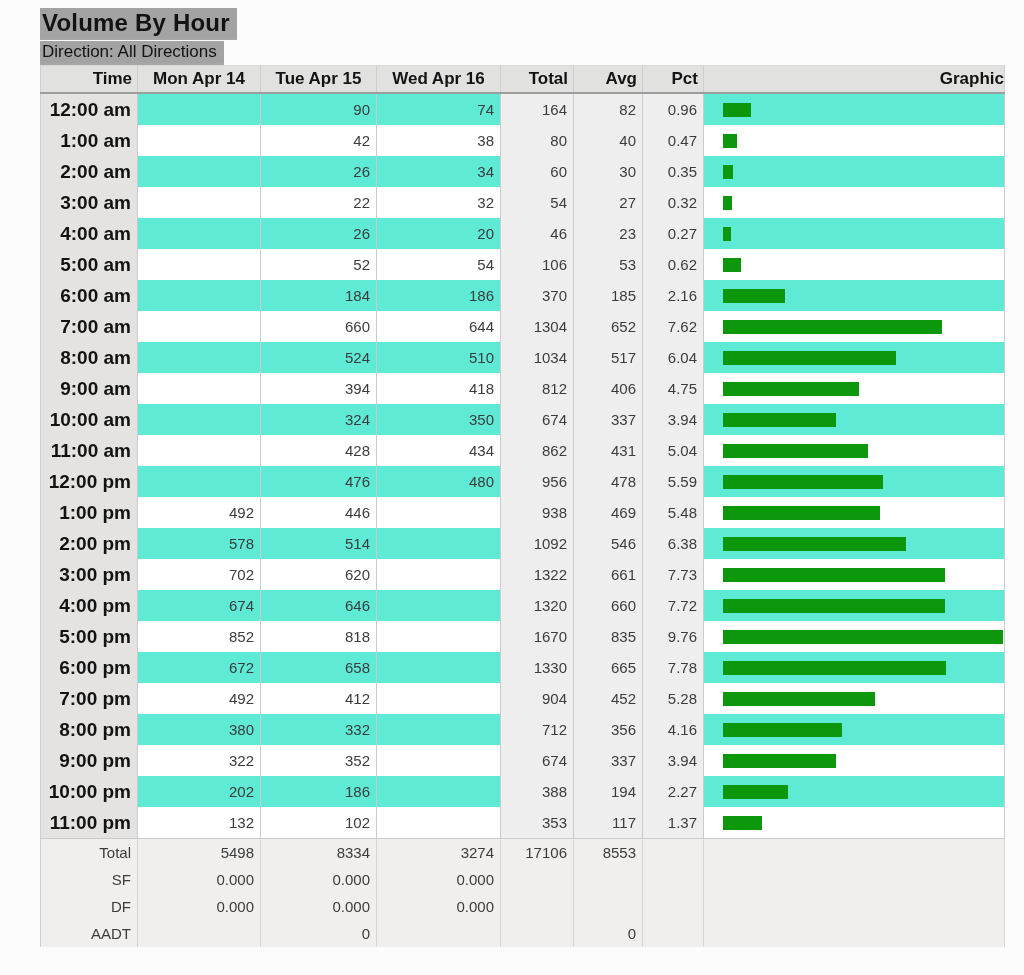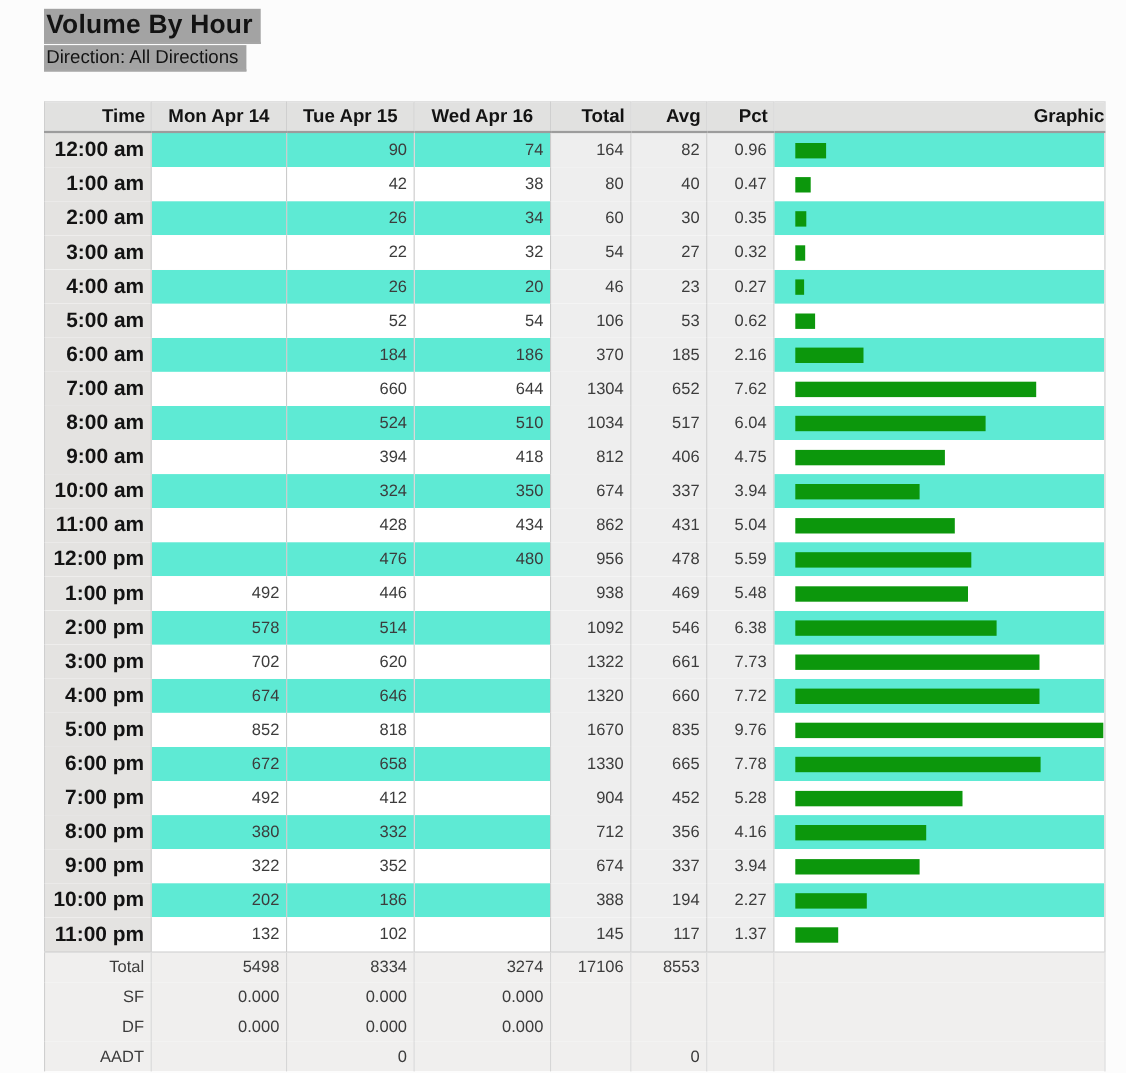--- a/index.html
+++ b/index.html
@@ -4,21 +4,21 @@
 <style>
   html,body{margin:0;padding:0;background:#fcfcfc;}
   body{font-family:"Liberation Sans", sans-serif; width:1024px; height:975px; overflow:hidden;}
   .page{padding:8px 14px 0 40px;}
 
   .hl{display:inline-block;background:#a3a3a3;border-bottom:2px solid #a6a6a6;padding:1px 7px 1px 2px;}
   .title{font-size:24px;font-weight:bold;color:#131313;letter-spacing:.2px;}
   .subtitle-wrap{margin-top:1px;}
   .subtitle{font-size:17px;font-weight:normal;color:#131313;}
 
-  table{border-collapse:collapse;table-layout:fixed;width:964px;margin-top:27px;
+  table{border-collapse:collapse;table-layout:fixed;width:964px;
         border-top:1px solid #d9d9d9;border-left:1px solid #cfcfcf;border-right:1px solid #cfcfcf;}
   thead th{background:#e1e1e0;height:26px;font-size:17px;font-weight:bold;color:#131313;
            text-align:right;padding:0 5px 0 0;border-right:1px solid #cfcfcf;border-bottom:2px solid #9c9c9c;
            overflow:hidden;white-space:nowrap;}
   thead th.day{text-align:center;padding:0;}
   thead th.h-graphic{padding-right:0;}
 
   tbody td{height:31px;font-size:15px;color:#3c3c3c;text-align:right;
            padding:0 6px 0 0;border-right:1px solid #cbcbcb;overflow:hidden;white-space:nowrap;}
   td.time-cell{background:#e4e3e1;font-weight:bold;font-size:19px;color:#131313;}
@@ -341,21 +341,21 @@
           <td class="gray-cell">2.27</td>
           <td class="graphic-cell">
             <div class="bar" style="width: 65.1px; background: rgb(12, 151, 12);"></div>
           </td>
         </tr>
         <tr class="odd">
           <td class="time-cell">11:00 pm</td>
           <td class="day-cell">132</td>
           <td class="day-cell">102</td>
           <td class="day-cell"></td>
-          <td class="gray-cell">145</td>
+          <td class="gray-cell">353</td>
           <td class="gray-cell">117</td>
           <td class="gray-cell">1.37</td>
           <td class="graphic-cell">
             <div class="bar" style="width: 39.3px; background: rgb(12, 151, 12);"></div>
           </td>
         </tr>
       </tbody>
     <tfoot id="tfoot">
         <tr>
           <td class="f-label">Total</td>

